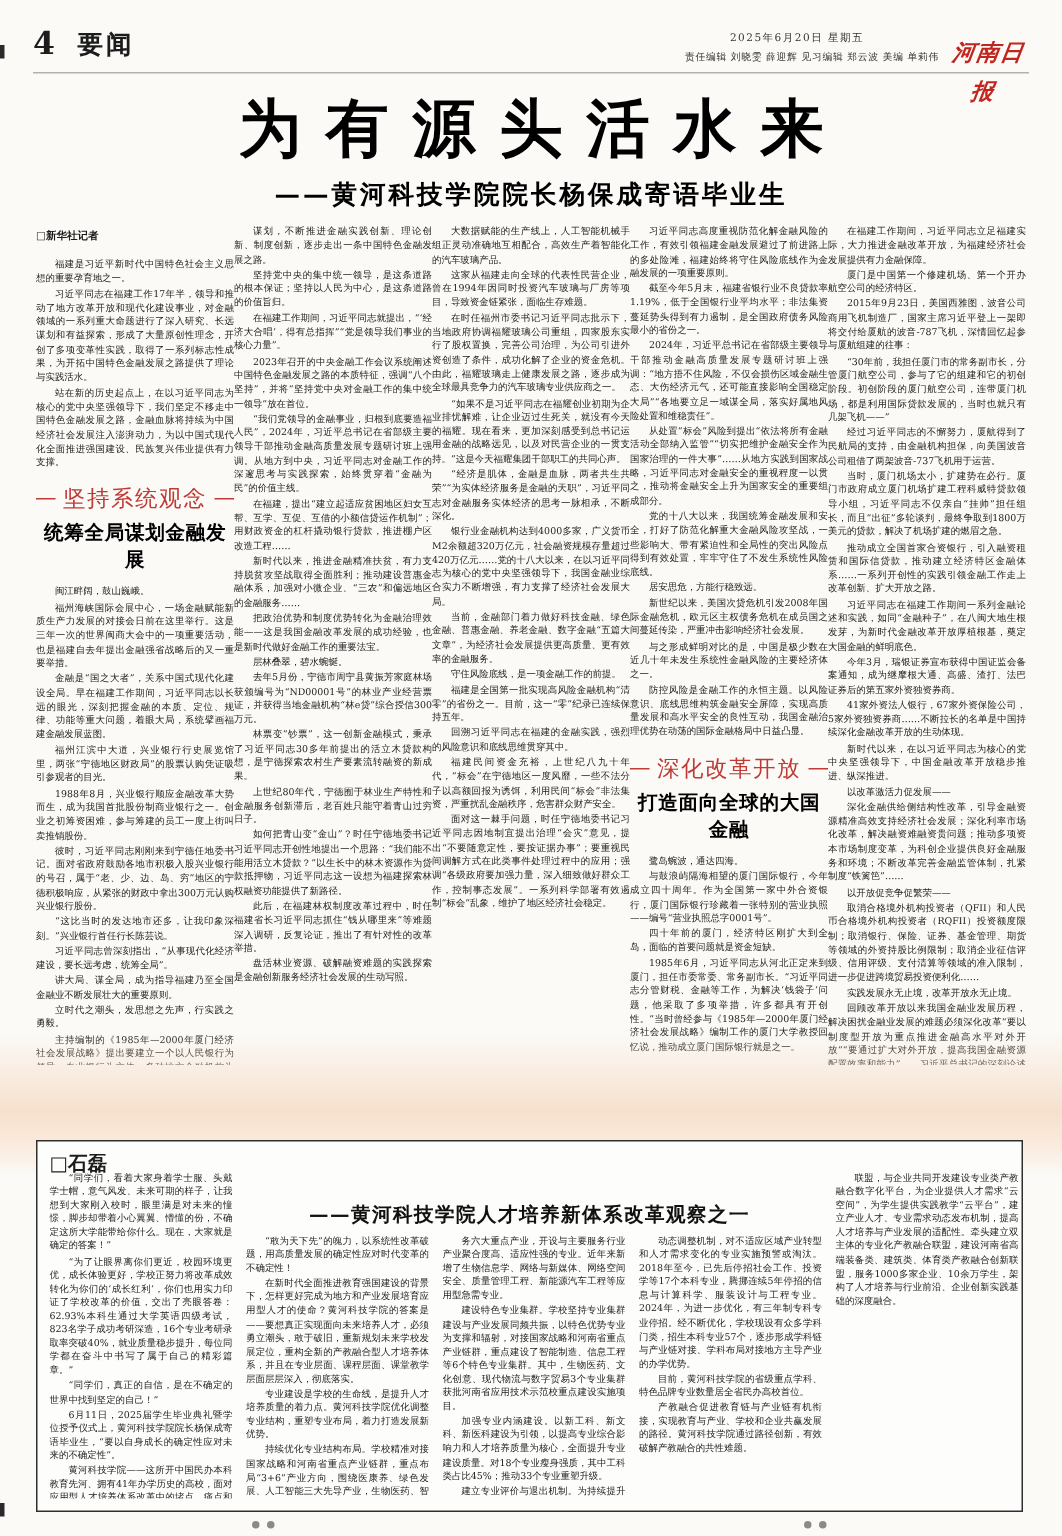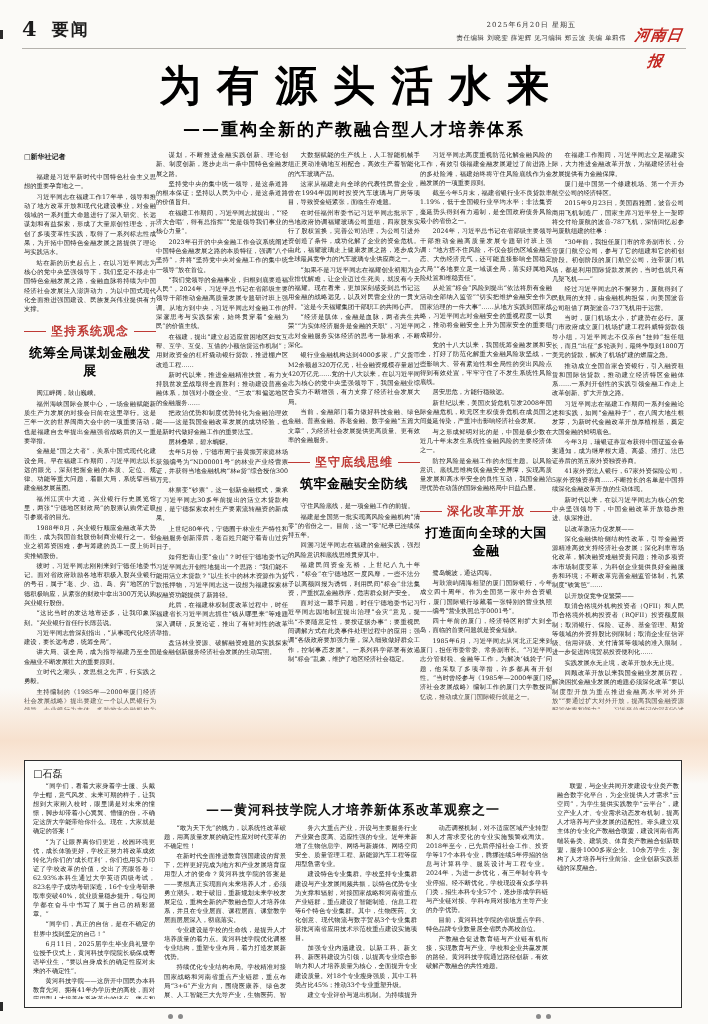--- a/index.html
+++ b/index.html
@@ -39,40 +39,40 @@
     display:flex;align-items:center;
   }
   .col{flex:1 1 0;overflow:hidden;height:100%;}
   .para{
     margin:0 0 1px 0;font-size:6.3px;line-height:9.3px;text-align:justify;
     text-indent:2em;color:#222;
   }
   .byline{font-size:7px;font-weight:bold;margin:2px 0 10px 0;}
   .sec-head{margin:10px 0 8px 0;text-align:center;}
   .sec-l1{
-    font-size:12px;font-weight:bold;color:#bf3a35;letter-spacing:1px;
+    font-size:15px;font-weight:normal;color:#bf3a35;letter-spacing:1px;
     display:flex;align-items:center;gap:5px;justify-content:center;
   }
   .sec-l1::before,.sec-l1::after{content:"";flex:1 1 auto;max-width:26px;border-top:1.5px solid #bf3a35;}
   .sec-l2{font-size:13px;font-weight:bold;color:#000;margin-top:4px;letter-spacing:.5px;
     font-family:"DejaVu Sans","Liberation Sans",sans-serif;}
 
   
   .wash{
     position:absolute;left:0;right:0;top:688px;height:96px;
     background:linear-gradient(180deg,rgba(251,250,247,0) 0%,#f6dcc6 55%,#fae9da 80%,rgba(251,250,247,0) 100%);
     opacity:.85;
   }
 
   
   .bbox{
     position:absolute;left:24px;top:760px;width:658px;height:248px;
     border:1.5px solid #2f2f2f;background:#fdfdfb;box-sizing:border-box;
   }
-  .b-byline{position:absolute;left:8px;top:6px;font-size:10px;font-weight:normal;}
+  .b-byline{position:absolute;left:8px;top:6px;font-size:13px;font-weight:bold;}
   .b-title{
     position:absolute;left:120px;right:120px;top:4px;text-align:center;
     font-family:"DejaVu Sans","Liberation Sans",sans-serif;
     font-size:26px;font-weight:900;letter-spacing:2px;color:#000;white-space:nowrap;
   }
   .b-subtitle{
     position:absolute;left:120px;right:120px;top:40px;text-align:center;
     font-size:13px;font-weight:bold;letter-spacing:1px;color:#111;white-space:nowrap;
   }
   .b-col{position:absolute;width:122px;bottom:8px;overflow:hidden;}
@@ -100,21 +100,21 @@
   <span class="pg-section">要闻</span>
   <div class="hdr-right">
     <div class="hdr-date">2025年6月20日  星期五</div>
     <div class="hdr-editors">责任编辑 刘晓雯 薛迎辉 见习编辑 郑云波 美编 单莉伟</div>
   </div>
   <div class="masthead">河南日报</div>
 </div>
 <div class="hdr-rule"></div>
 
 <div class="main-title">为有源头活水来</div>
-<div class="main-subtitle">——重构全新的产教融合型人才培养体系</div>
+<div class="main-subtitle">——黄河科技学院院长杨保成寄语毕业生</div>
 
 <div class="cols">
   <div class="col">
     <div class="byline">□新华社记者</div>
     <div>
         <p class="para">福建是习近平新时代中国特色社会主义思想的重要孕育地之一。</p>
         <p class="para">习近平同志在福建工作17年半，领导和推动了地方改革开放和现代化建设事业，对金融领域的一系列重大命题进行了深入研究、长远谋划和有益探索，形成了大量原创性理念，开创了多项变革性实践，取得了一系列标志性成果，为开拓中国特色金融发展之路提供了理论与实践活水。</p>
         <p class="para">站在新的历史起点上，在以习近平同志为核心的党中央坚强领导下，我们坚定不移走中国特色金融发展之路，金融血脉将持续为中国经济社会发展注入澎湃动力，为以中国式现代化全面推进强国建设、民族复兴伟业提供有力支撑。</p>
         <div class="sec-head">
           <div class="sec-l1">坚持系统观念</div>
@@ -151,24 +151,20 @@
       <p class="para">盘活林业资源、破解融资难题的实践探索是金融创新服务经济社会发展的生动写照。</p>
     </div>
   <div class="col">
       <p class="para">大数据赋能的生产线上，人工智能机械手组正灵动准确地互相配合，高效生产着智能化的汽车玻璃产品。</p>
       <p class="para">这家从福建走向全球的代表性民营企业，曾在1994年因同时投资汽车玻璃与厂房等项目，导致资金链紧张，面临生存难题。</p>
       <p class="para">在时任福州市委书记习近平同志批示下，当地政府协调福耀玻璃公司重组，四家股东实行了股权置换，完善公司治理，为公司引进外资创造了条件，成功化解了企业的资金危机。由此，福耀玻璃走上健康发展之路，逐步成为全球最具竞争力的汽车玻璃专业供应商之一。</p>
       <p class="para">“如果不是习近平同志在福耀创业初期为企业排忧解难，让企业迈过生死关，就没有今天的福耀。现在看来，更加深刻感受到总书记运用金融的战略远见，以及对民营企业的一贯支持。”这是今天福耀集团干部职工的共同心声。</p>
       <p class="para">“经济是肌体，金融是血脉，两者共生共荣”“为实体经济服务是金融的天职”，习近平同志对金融服务实体经济的思考一脉相承，不断深化。</p>
       <p class="para">银行业金融机构达到4000多家，广义货币M2余额超320万亿元，社会融资规模存量超过420万亿元……党的十八大以来，在以习近平同志为核心的党中央坚强领导下，我国金融业综合实力不断增强，有力支撑了经济社会发展大局。</p>
       <p class="para">当前，金融部门着力做好科技金融、绿色金融、普惠金融、养老金融、数字金融“五篇大文章”，为经济社会发展提供更高质量、更有效率的金融服务。</p>
-      <div class="sec-head">
-        <div class="sec-l1">坚守底线思维</div>
-        <div class="sec-l2">筑牢金融安全防线</div>
-      </div>
       <p class="para">守住风险底线，是一项金融工作的前提。</p>
       <p class="para">福建是全国第一批实现高风险金融机构“清零”的省份之一。目前，这一“零”纪录已连续保持五年。</p>
       <p class="para">回溯习近平同志在福建的金融实践，强烈的风险意识和底线思维贯穿其中。</p>
       <p class="para">福建民间资金充裕，上世纪八九十年代，“标会”在宁德地区一度风靡，一些不法分子以高额回报为诱饵，利用民间“标会”非法集资，严重扰乱金融秩序，危害群众财产安全。</p>
       <p class="para">面对这一棘手问题，时任宁德地委书记习近平同志因地制宜提出治理“会灾”意见，提出“不要随意定性，要按证据办事”；要重视民间调解方式在此类事件处理过程中的应用；强调“各级政府要加强力量，深入细致做好群众工作，控制事态发展”。一系列科学部署有效遏制“标会”乱象，维护了地区经济社会稳定。</p>
     </div>
   <div class="col">
       <p class="para">习近平同志高度重视防范化解金融风险的工作，有效引领福建金融发展避过了前进路上的多处险滩，福建始终将守住风险底线作为金融发展的一项重要原则。</p>
       <p class="para">截至今年5月末，福建省银行业不良贷款率1.19%，低于全国银行业平均水平；非法集资蔓延势头得到有力遏制，是全国政府债务风险最小的省份之一。</p>
       <p class="para">2024年，习近平总书记在省部级主要领导干部推动金融高质量发展专题研讨班上强调：“地方捂不住风险，不仅会损伤区域金融生态、大伤经济元气，还可能直接影响全国稳定大局”“各地要立足一域谋全局，落实好属地风险处置和维稳责任”。</p>

